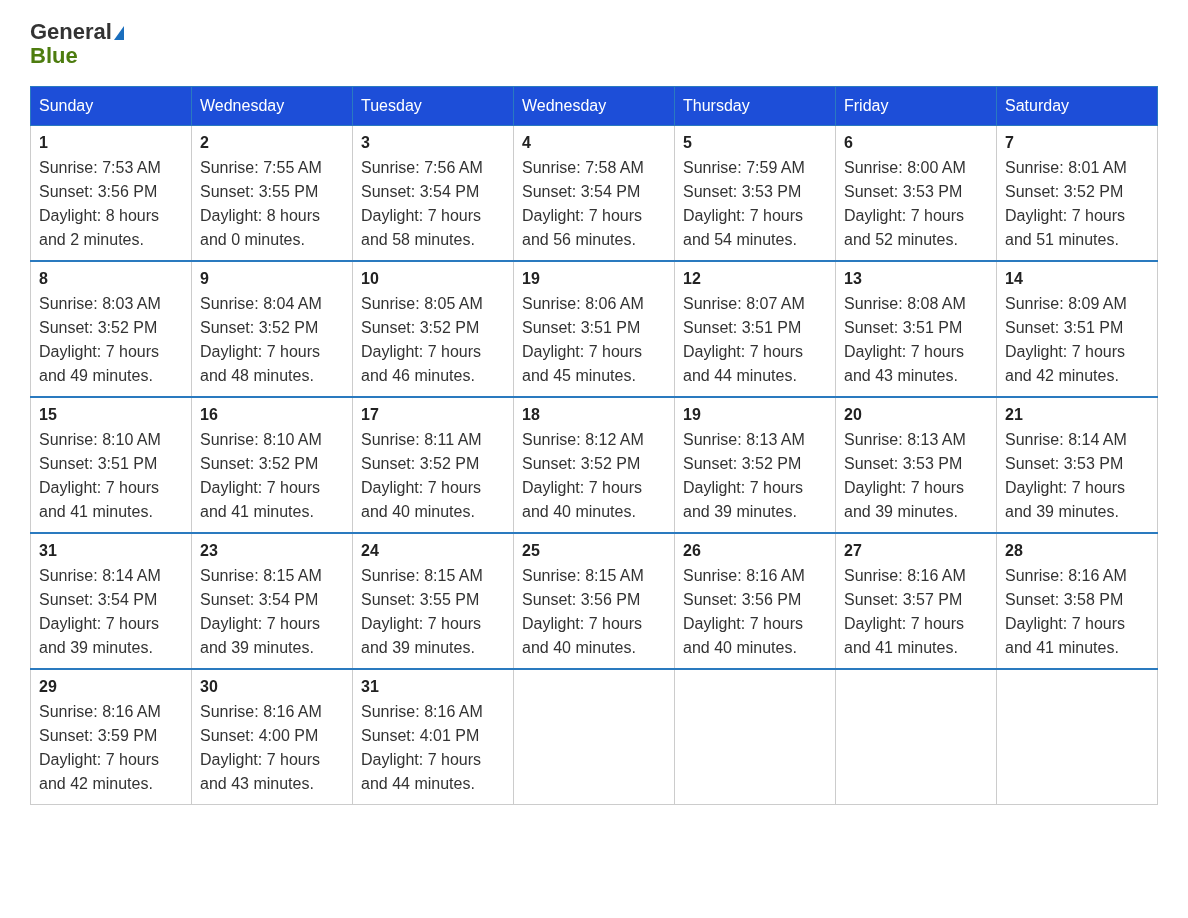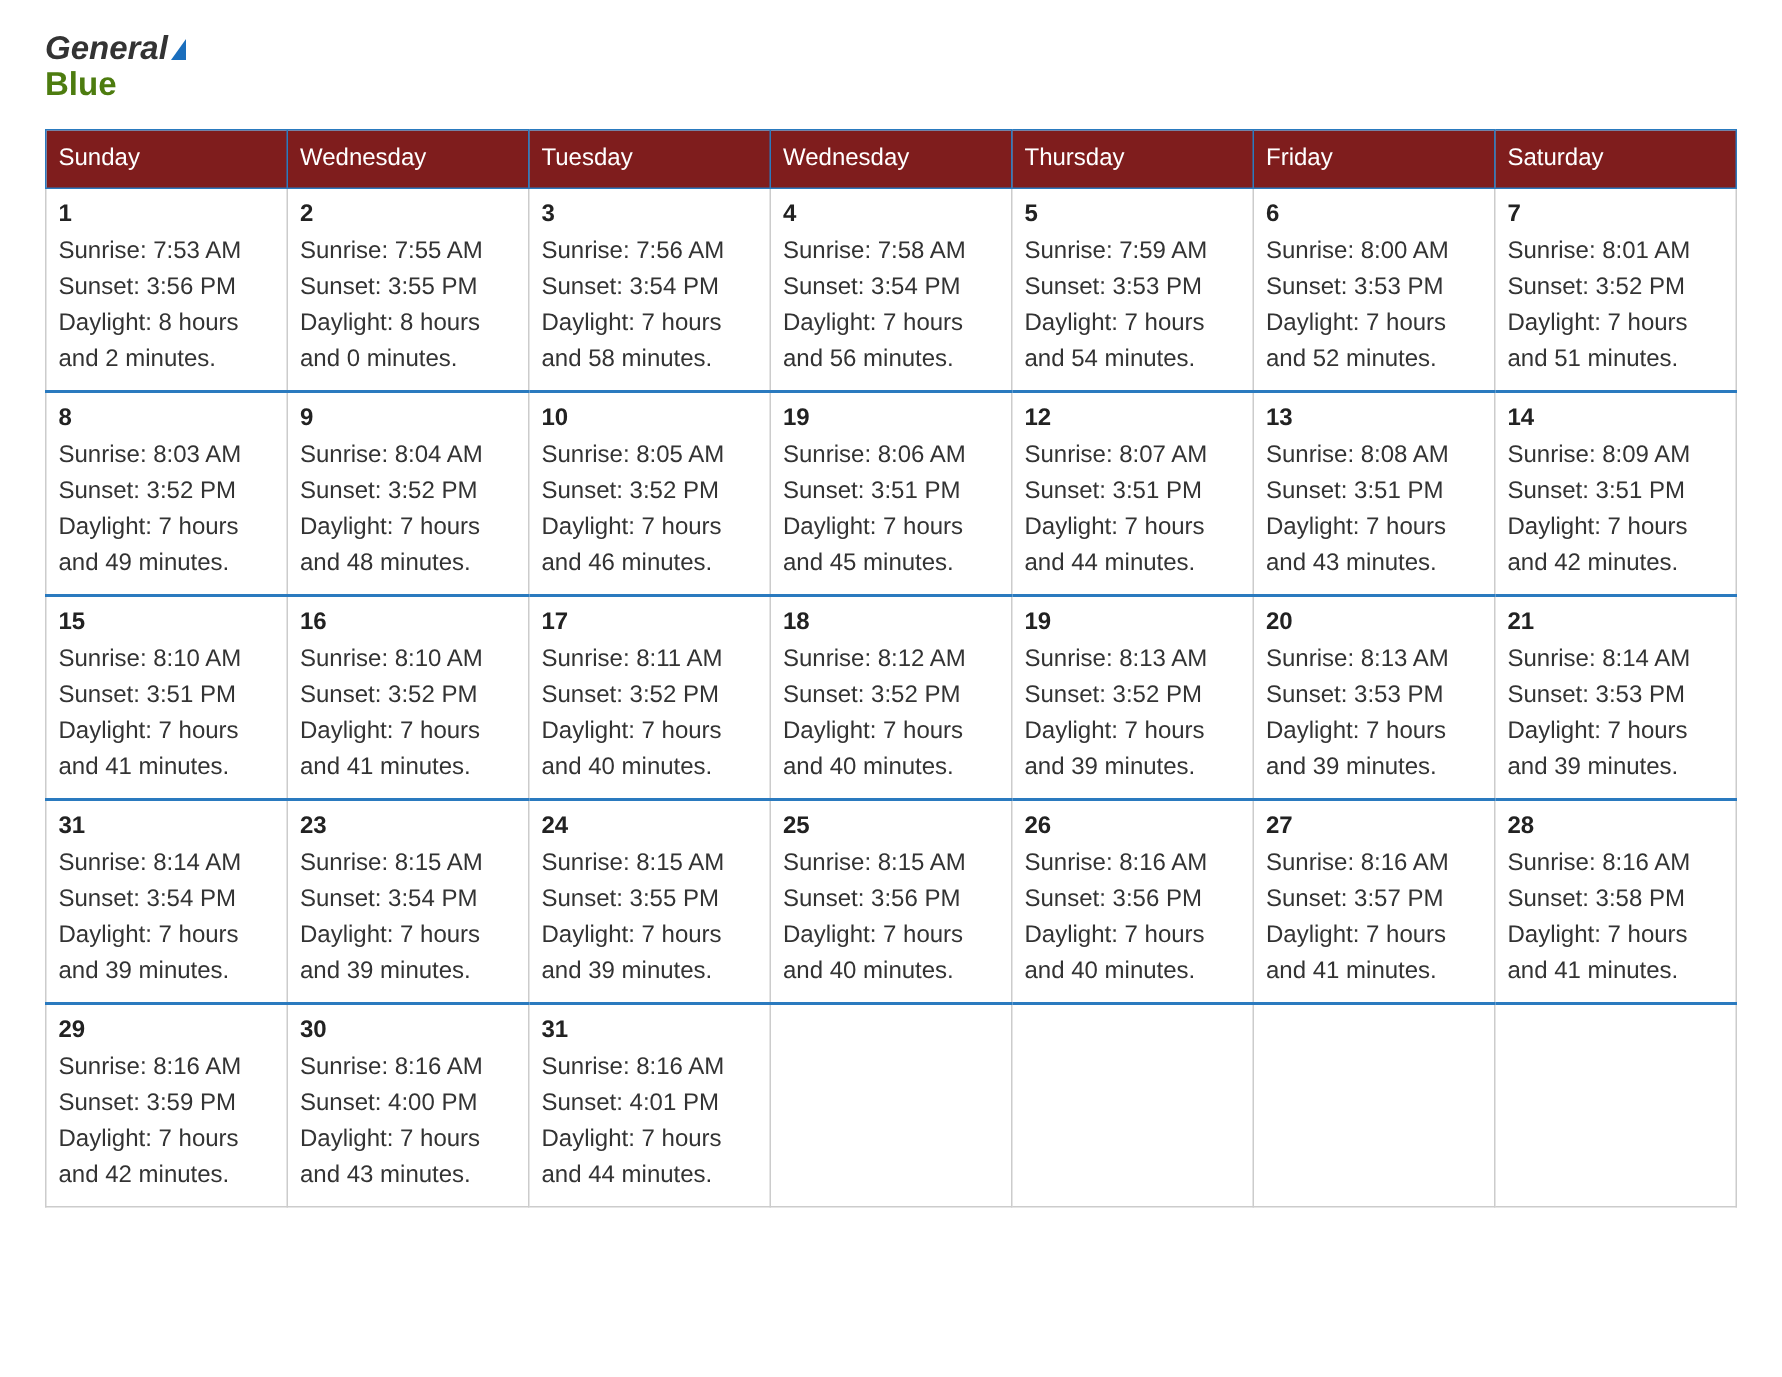--- a/index.html
+++ b/index.html
@@ -19,21 +19,20 @@
     .logo {
       display: flex;
       flex-direction: column;
       align-items: flex-start;
       font-size: 22px;
       font-weight: bold;
       line-height: 1.1;
     }
     .logo-general {
       color: #333;
-      font-style: italic;
     }
     .logo-blue {
       color: #4d7c0f;
       text-align: right;
     }
     .logo-triangle {
       display: inline-block;
       width: 0;
       height: 0;
       border-left: 10px solid transparent;
@@ -54,21 +53,21 @@
       font-size: 20px;
       color: #333;
       margin-top: 4px;
     }
     .calendar-table {
       width: 100%;
       border-collapse: collapse;
       table-layout: fixed;
     }
     .calendar-table th {
-      background-color: #7f1d1d;
+      background-color: #1d4ed8;
       color: #fff;
       padding: 10px 8px;
       font-size: 16px;
       font-weight: normal;
       text-align: left;
       border: 1px solid #2a7abf;
     }
     .calendar-table td {
       vertical-align: top;
       padding: 8px 8px;

